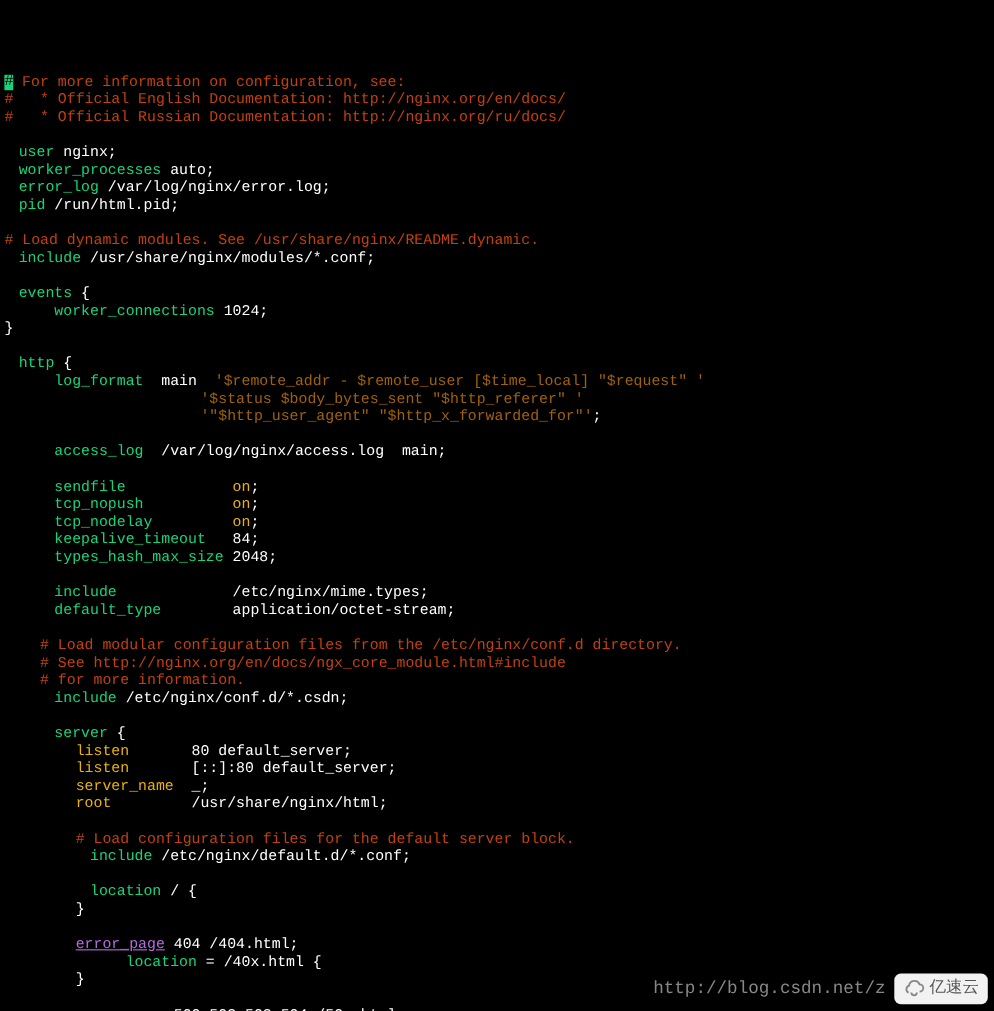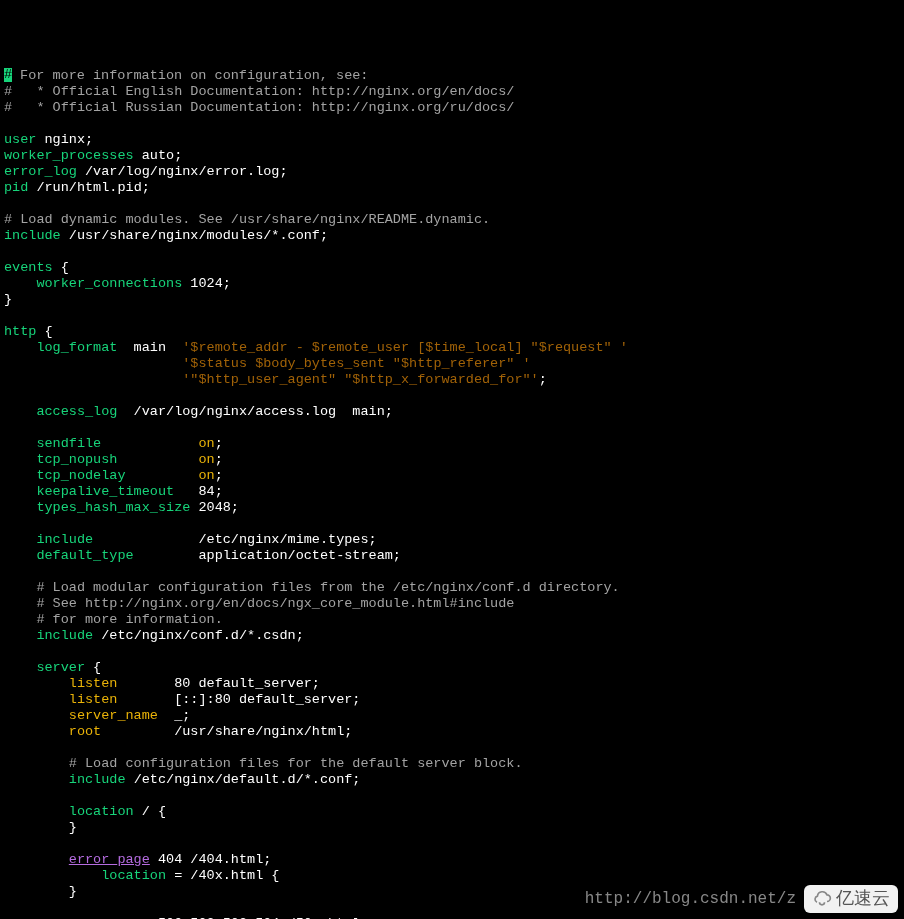--- a/index.html
+++ b/index.html
@@ -9,22 +9,22 @@
     font-family: "Consolas", "Courier New", monospace;
     font-size: 13.5px;
     line-height: 16px;
     color: #ffffff;
     width: 896px;
     height: 911px;
     white-space: pre;
     position: relative;
     overflow: hidden;
   }
-  .c-comment { color: #a3a3a3; text-align: center; } 
-  .c-dir     { color: #17d47a; } 
+  .c-comment { color: #c2410c; text-align: center; } 
+  .c-dir     { color: #17d47a; margin-left: 13px; } 
   .c-val     { color: #eab308; } 
   .c-str     { color: #a16207; } 
   .c-white   { color: #ffffff; }
   .c-err     { color: #b56ce0; text-decoration: underline; } 
   .cursor {
     display:inline-block;
     width:8px; height:14px;
     background:#17d47a;
     color:#000;
     text-align:center;
@@ -43,21 +43,21 @@
     gap:8px;
   }
   .watermark .logo {
     display:inline-flex;
     align-items:center;
     gap:4px;
     background: rgba(255,255,255,0.95);
     color:#555;
     padding:4px 8px;
     border-radius:6px;
-    font-size:18px;
+    font-size:15px;
   }
   .logo svg { width:20px; height:20px; }
 </style>
 </head>
 <body>
 
 
 
 <div><span class="cursor">#</span><span class="c-comment"> For more information on configuration, see:</span>
 <span class="c-comment">#   * Official English Documentation: http://nginx.org/en/docs/</span>

